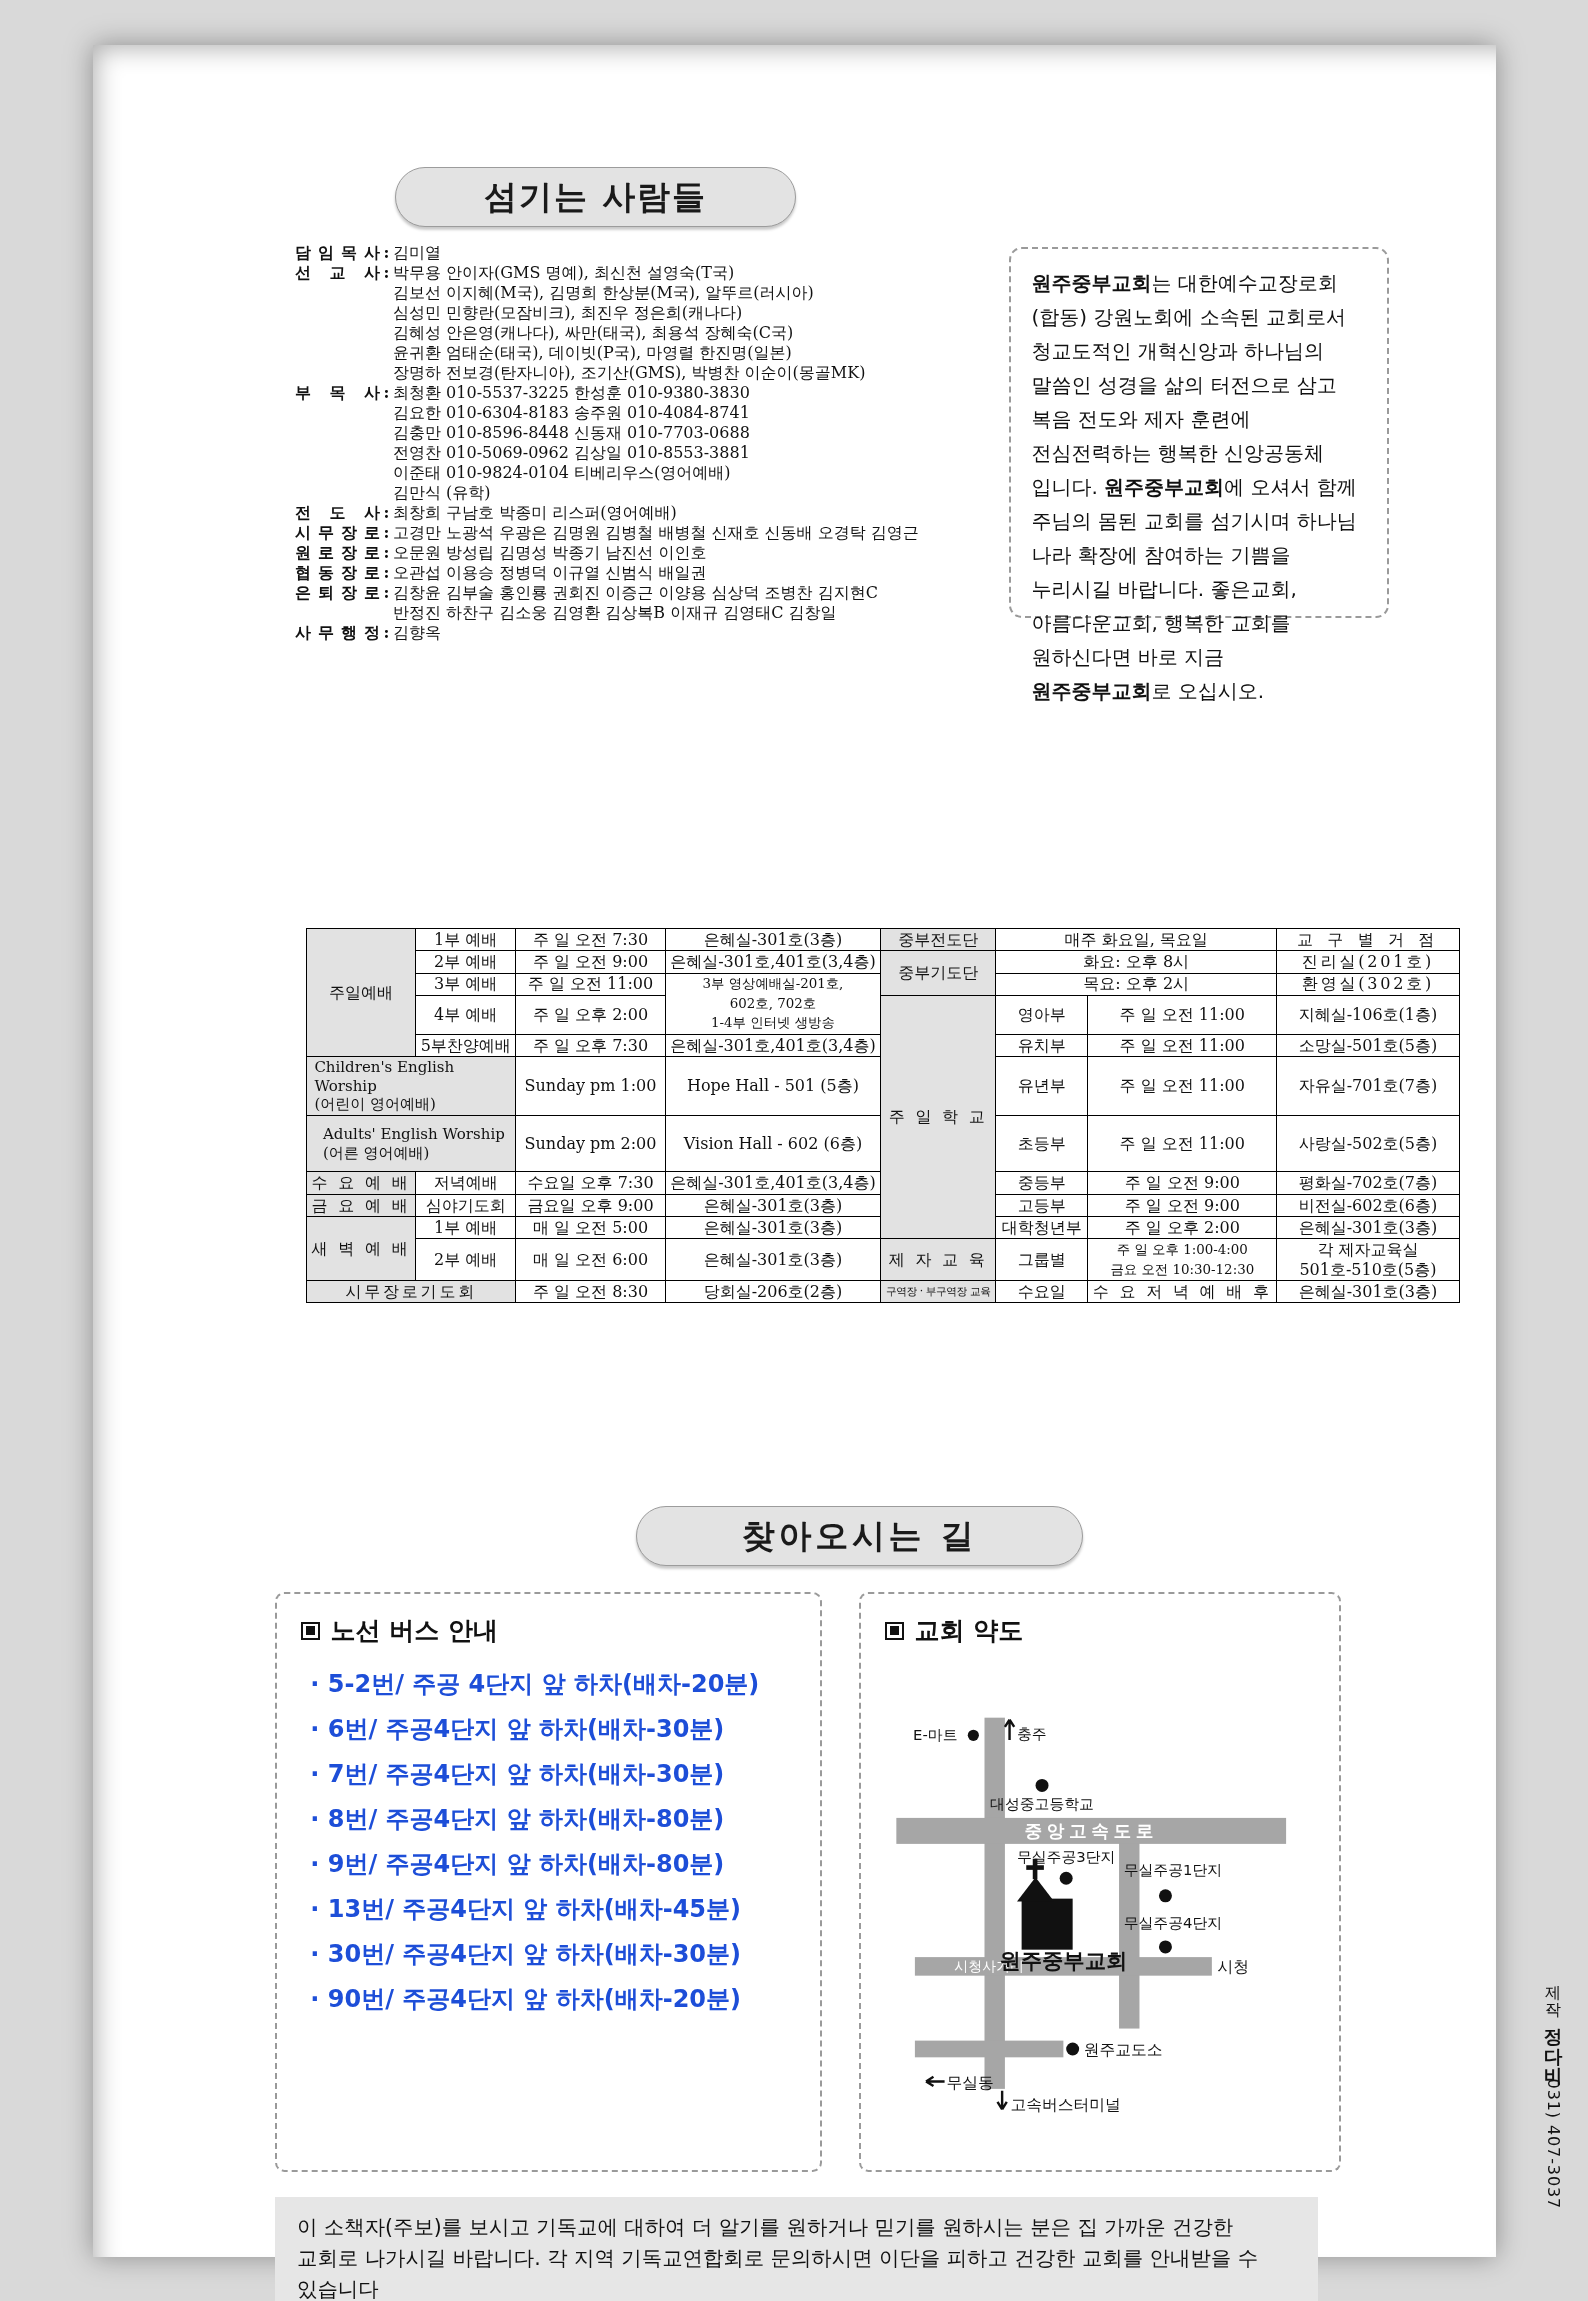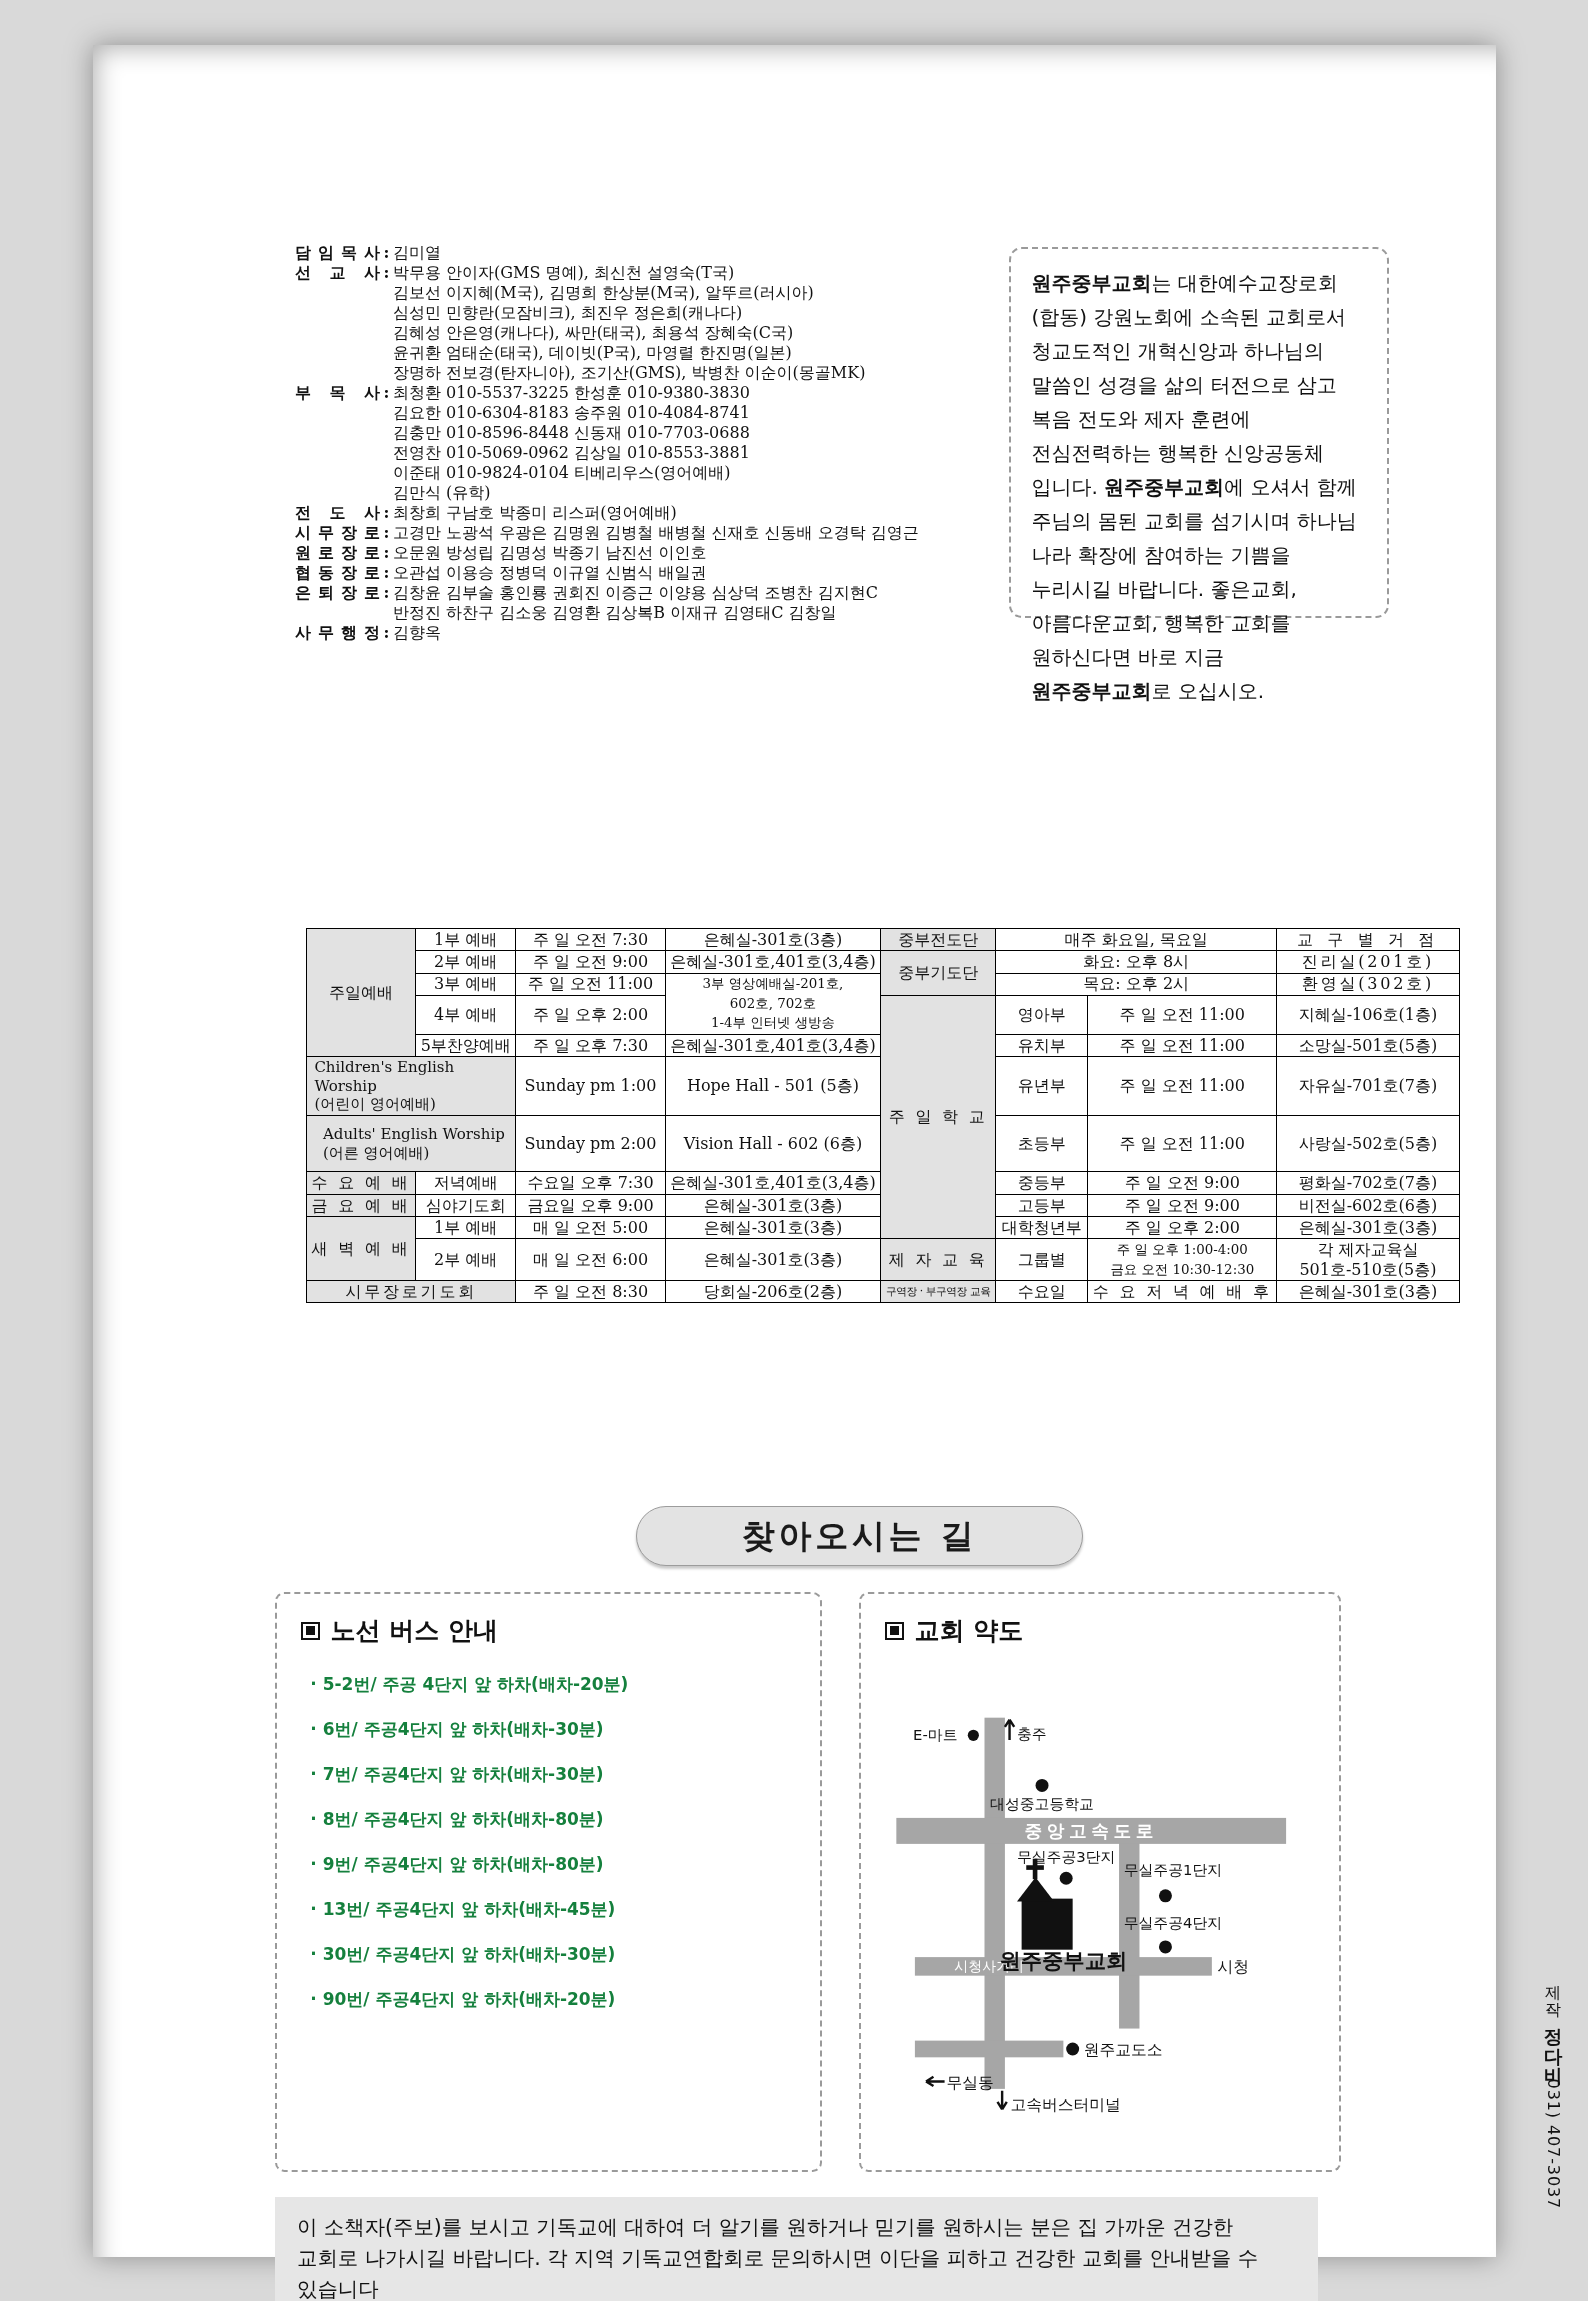--- a/index.html
+++ b/index.html
@@ -99,21 +99,21 @@
     display:flex;align-items:center;gap:11px;margin-bottom:15px;
   }
   .sq-icon{
     width:18.6px;height:18.6px;border:2.8px solid #111;box-sizing:border-box;
     position:relative;flex:0 0 18.6px;
   }
   .sq-icon::after{content:"";position:absolute;inset:2.8px;background:#111;}
   #bus-list{list-style:none;margin:0;padding:0 0 0 9.3px;}
   #bus-list li{
     font-family:"DejaVu Sans",sans-serif;font-weight:bold;
-    font-size:17px;line-height:45px;color:#15803d;white-space:nowrap;
+    font-size:24px;line-height:45px;color:#1d4ed8;white-space:nowrap;
   }
   #bus-list li::before{content:"· ";}
 
   
   #map-svg{display:block;margin:3.7px auto 0;}
 
   
   #notice{
     position:absolute;left:182px;top:2152px;width:1043px;
     background:#e6e6e6;padding:15px 22px;box-sizing:border-box;
@@ -129,20 +129,21 @@
     letter-spacing:0.9px;white-space:nowrap;
   }
   #imprint b{font-weight:bold;font-size:18.6px;}
 </style>
 </head>
 <body>
 
 <div class="page">
   <div class="edge-shadow"></div>
 
+  <div class="pill" id="h-servants">섬기는 사람들</div>
   <div class="pill" id="h-direction">찾아오시는 길</div>
 
   <div id="staff">
       <div class="srow">
         <div class="slabel">
           <span>담</span>
           <span>임</span>
           <span>목</span>
           <span>사</span>
         </div>

